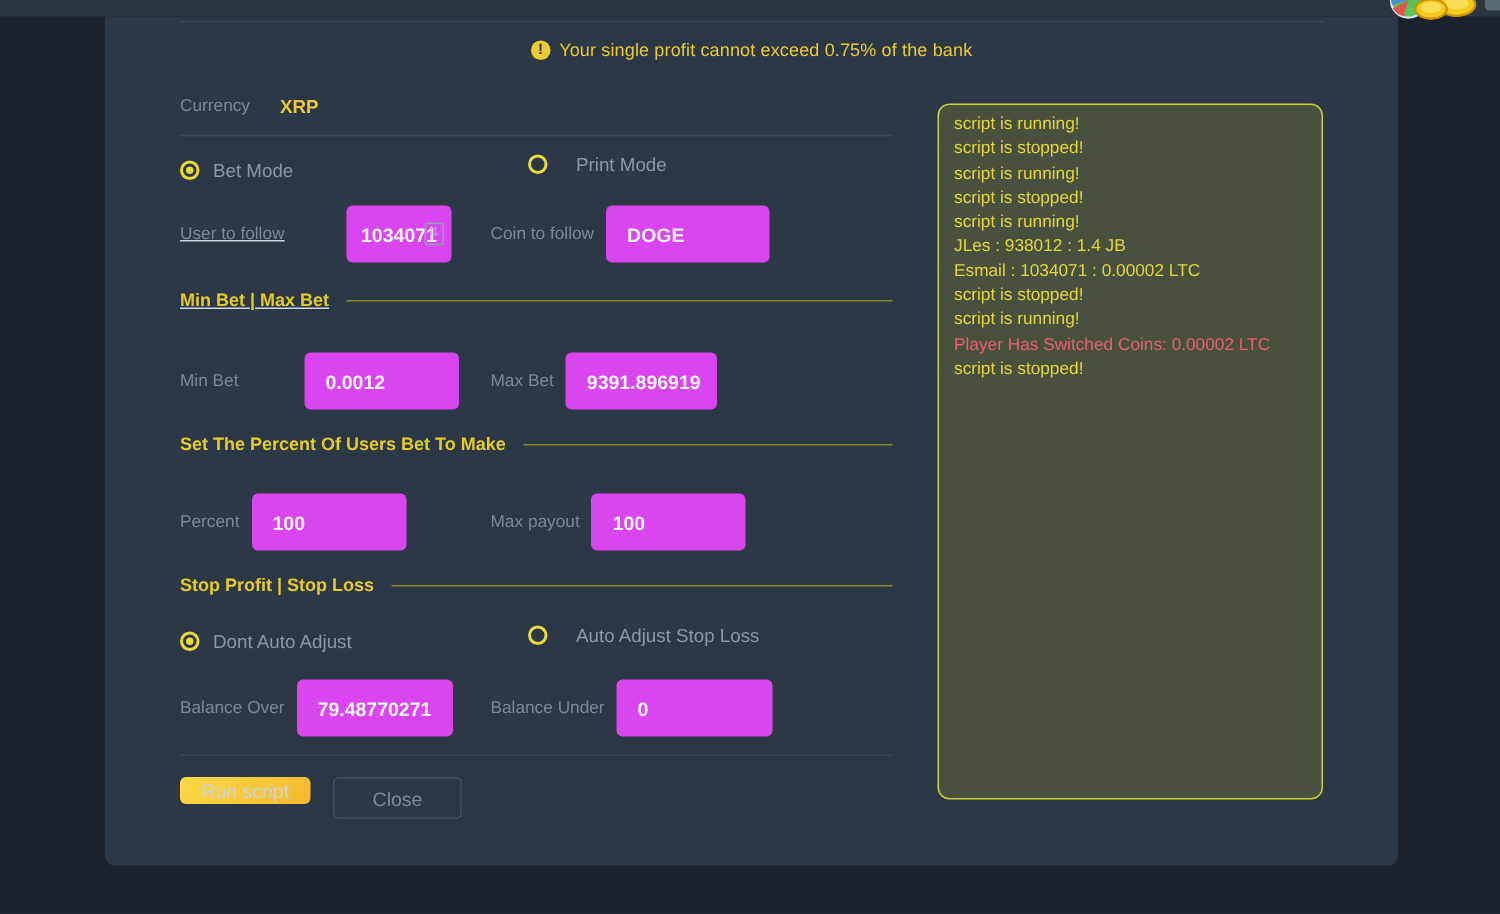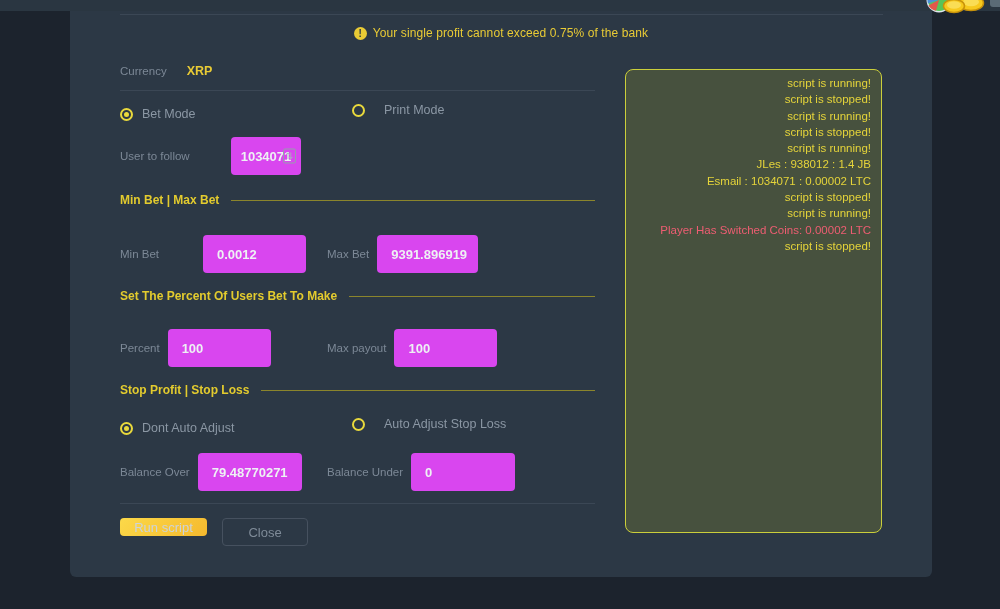--- a/index.html
+++ b/index.html
@@ -31,21 +31,21 @@
   .form { position:absolute; left:50px; top:46px; width:475px; }
   .row { position:relative; }
   .label { color:#7c8896; font-size:11.5px; }
 
   .currency-row { margin-top:5px; height:18px; display:flex; align-items:center;text-align:right; }
   .currency-value { margin-left:20px; color:#e9cb35; font-size:12.5px; font-weight:bold; cursor:pointer; }
 
   .divider { height:1px; background:#3b4755; margin-top:10px; }
 
   .radio-row { margin-top:12px; height:16px; }
-  .radio { display:inline-flex; align-items:flex-end; gap:9px; cursor:pointer; }
+  .radio { display:inline-flex; align-items:flex-start; gap:9px; cursor:pointer; }
   .rb {
     width:13px; height:13px; border:2px solid #e9d93c; border-radius:50%;
     display:inline-flex; align-items:center; justify-content:center; flex:0 0 auto;
   }
   .rb.checked::after { content:""; width:5px; height:5px; border-radius:50%; background:#e9d93c; }
   .radio-label { color:#8b97a4; font-size:12.5px; }
   .g2 { position:absolute; left:207px; top:0; display:flex; align-items:center; height:100%; }
   .g2r { position:absolute; left:232px; top:0;gap:19px; }
 
   .field-row { display:flex; align-items:center; height:38px; }
@@ -64,40 +64,40 @@
   .stepper {
     position:absolute; right:5px; top:50%; transform:translateY(-50%);
     width:13px; height:15px; border:1px solid #96a0ac; border-radius:2px;
     color:#aab3bd; font-size:9px; line-height:13px; text-align:center;
     font-family:"DejaVu Sans", sans-serif;
   }
 
   .section-header { display:flex; align-items:center; height:14px; }
   .section-header .hdr { color:#e3cb2e; font-size:12px; font-weight:bold; white-space:nowrap; }
   .section-header .hline { flex:1; height:1px; background:#8b852c; margin-left:12px; }
-  .mt18 { margin-top:18px; } .mt28 { margin-top:28px;gap:36px; } .mt16 { margin-top:16px; }
+  .mt18 { margin-top:18px;text-decoration:underline; } .mt28 { margin-top:28px;gap:36px; } .mt16 { margin-top:16px; }
   .mt26 { margin-top:26px; } .mt20 { margin-top:20px; } .mt12 { margin-top:12px; } .mt14 { margin-top:14px; }
 
   .btn-row { display:flex; gap:15px; height:28px; }
   .btn-run {
     width:87px; height:18px; border:none; border-radius:4px; cursor:pointer;
     background:linear-gradient(135deg, #fcd949 0%, #f5b92e 100%);
     color:#ccd3da; font-size:13px; font-family:"Liberation Sans", sans-serif;
   }
   .btn-close {
     width:86px; height:28px; background:transparent; border:1px solid #46515f; border-radius:4px;
     color:#7f8b98; font-size:13px; cursor:pointer; font-family:"Liberation Sans", sans-serif;
   }
 
   .log {
     position:absolute; left:555px; top:58px; width:257px; height:464px;
     background:#47513e; border:1px solid #cbcf3b; border-radius:8px;
     padding:5px 10px; overflow:hidden; resize:none;
   }
-  .log-line { color:#e5d43a; font-size:11.5px; line-height:16.3px; white-space:nowrap;text-align:right; }
+  .log-line { color:#e5d43a; font-size:11.5px; line-height:16.3px; white-space:nowrap; }
   .log-line.red { color:#ee5d72; }
 
   .corner-emoji { position:absolute; top:-10px; right:14px; width:62px; height:30px; z-index:5; }
   .corner-fragment {
     position:absolute; top:0; right:0; width:10px; height:7px;
     background:#5b6b76; border-radius:0 0 0 3px; z-index:6;
   }
 </style>
 </head>
 <body>
@@ -130,20 +130,24 @@
         <span class="rb"></span>
         <span class="radio-label">Print Mode</span>
       </label>
     </div>
 
     <div class="row field-row mt18">
       <span class="label">User to follow</span>
       <div class="input-wrap">
         <input class="inp w70" value="1034071" style="">
         <span class="stepper">⇅</span>
+      </div>
+      <div class="g2">
+        <span class="label">Coin to follow</span>
+        <input class="inp w109 gap8" value="DOGE" style="">
       </div>
     </div>
 
     <div class="section-header mt18">
       <span class="hdr">Min Bet | Max Bet</span>
       <span class="hline"></span>
     </div>
 
     <div class="row field-row mt28">
       <span class="label">Min Bet</span>

